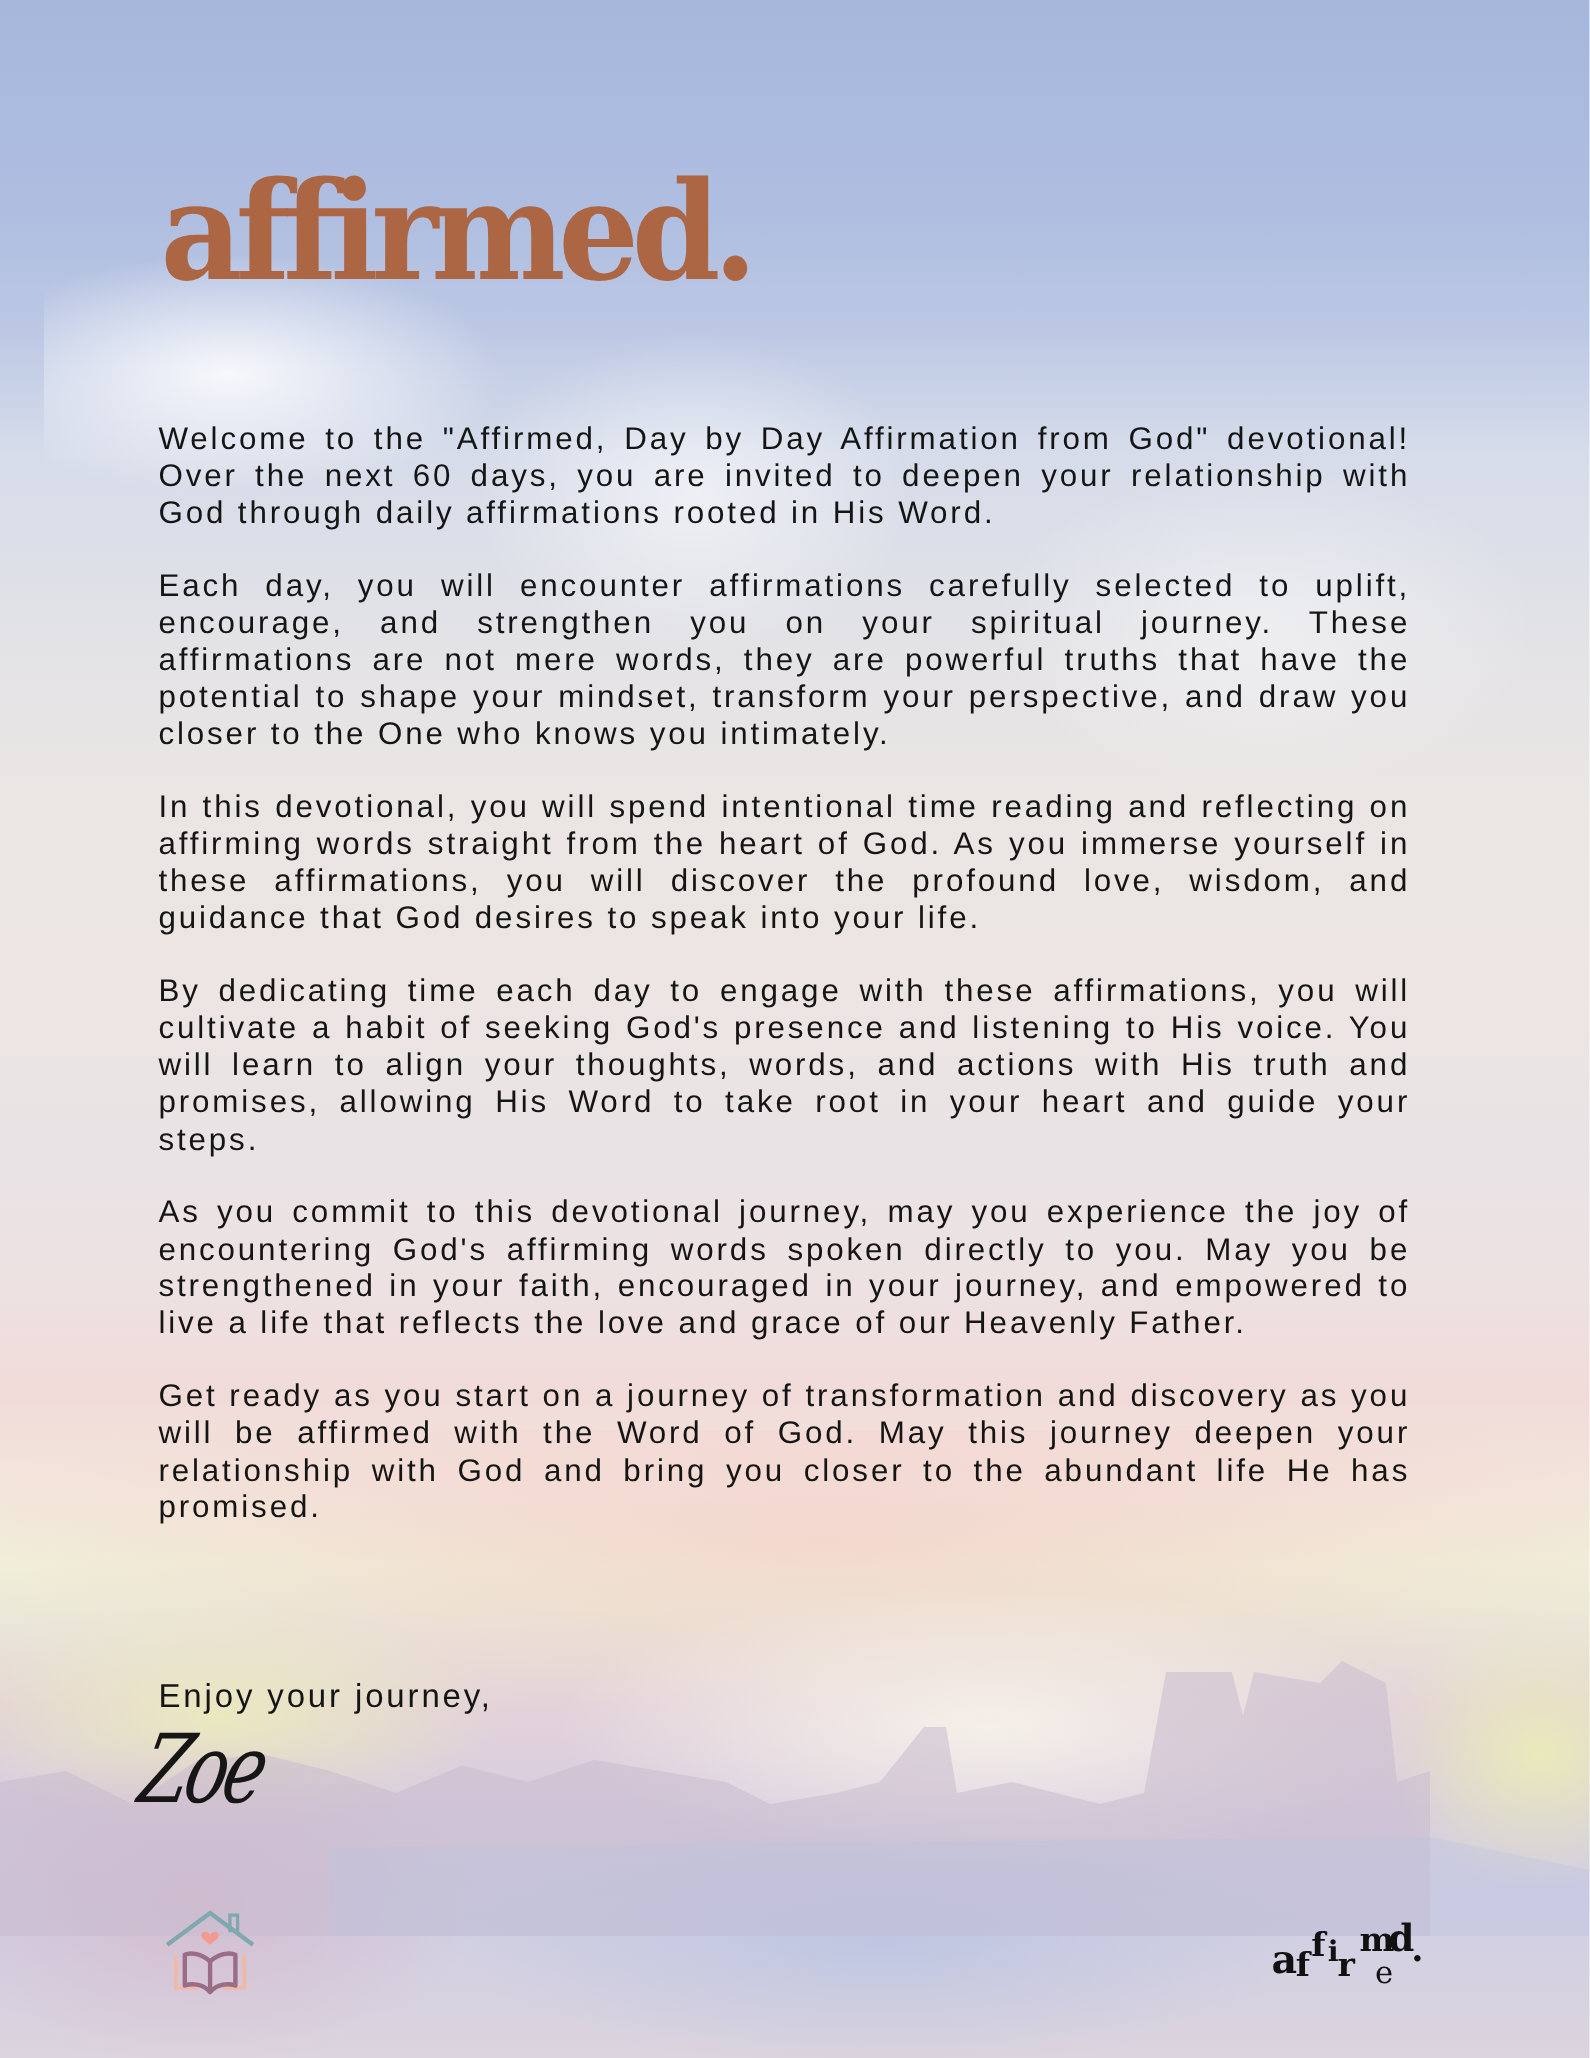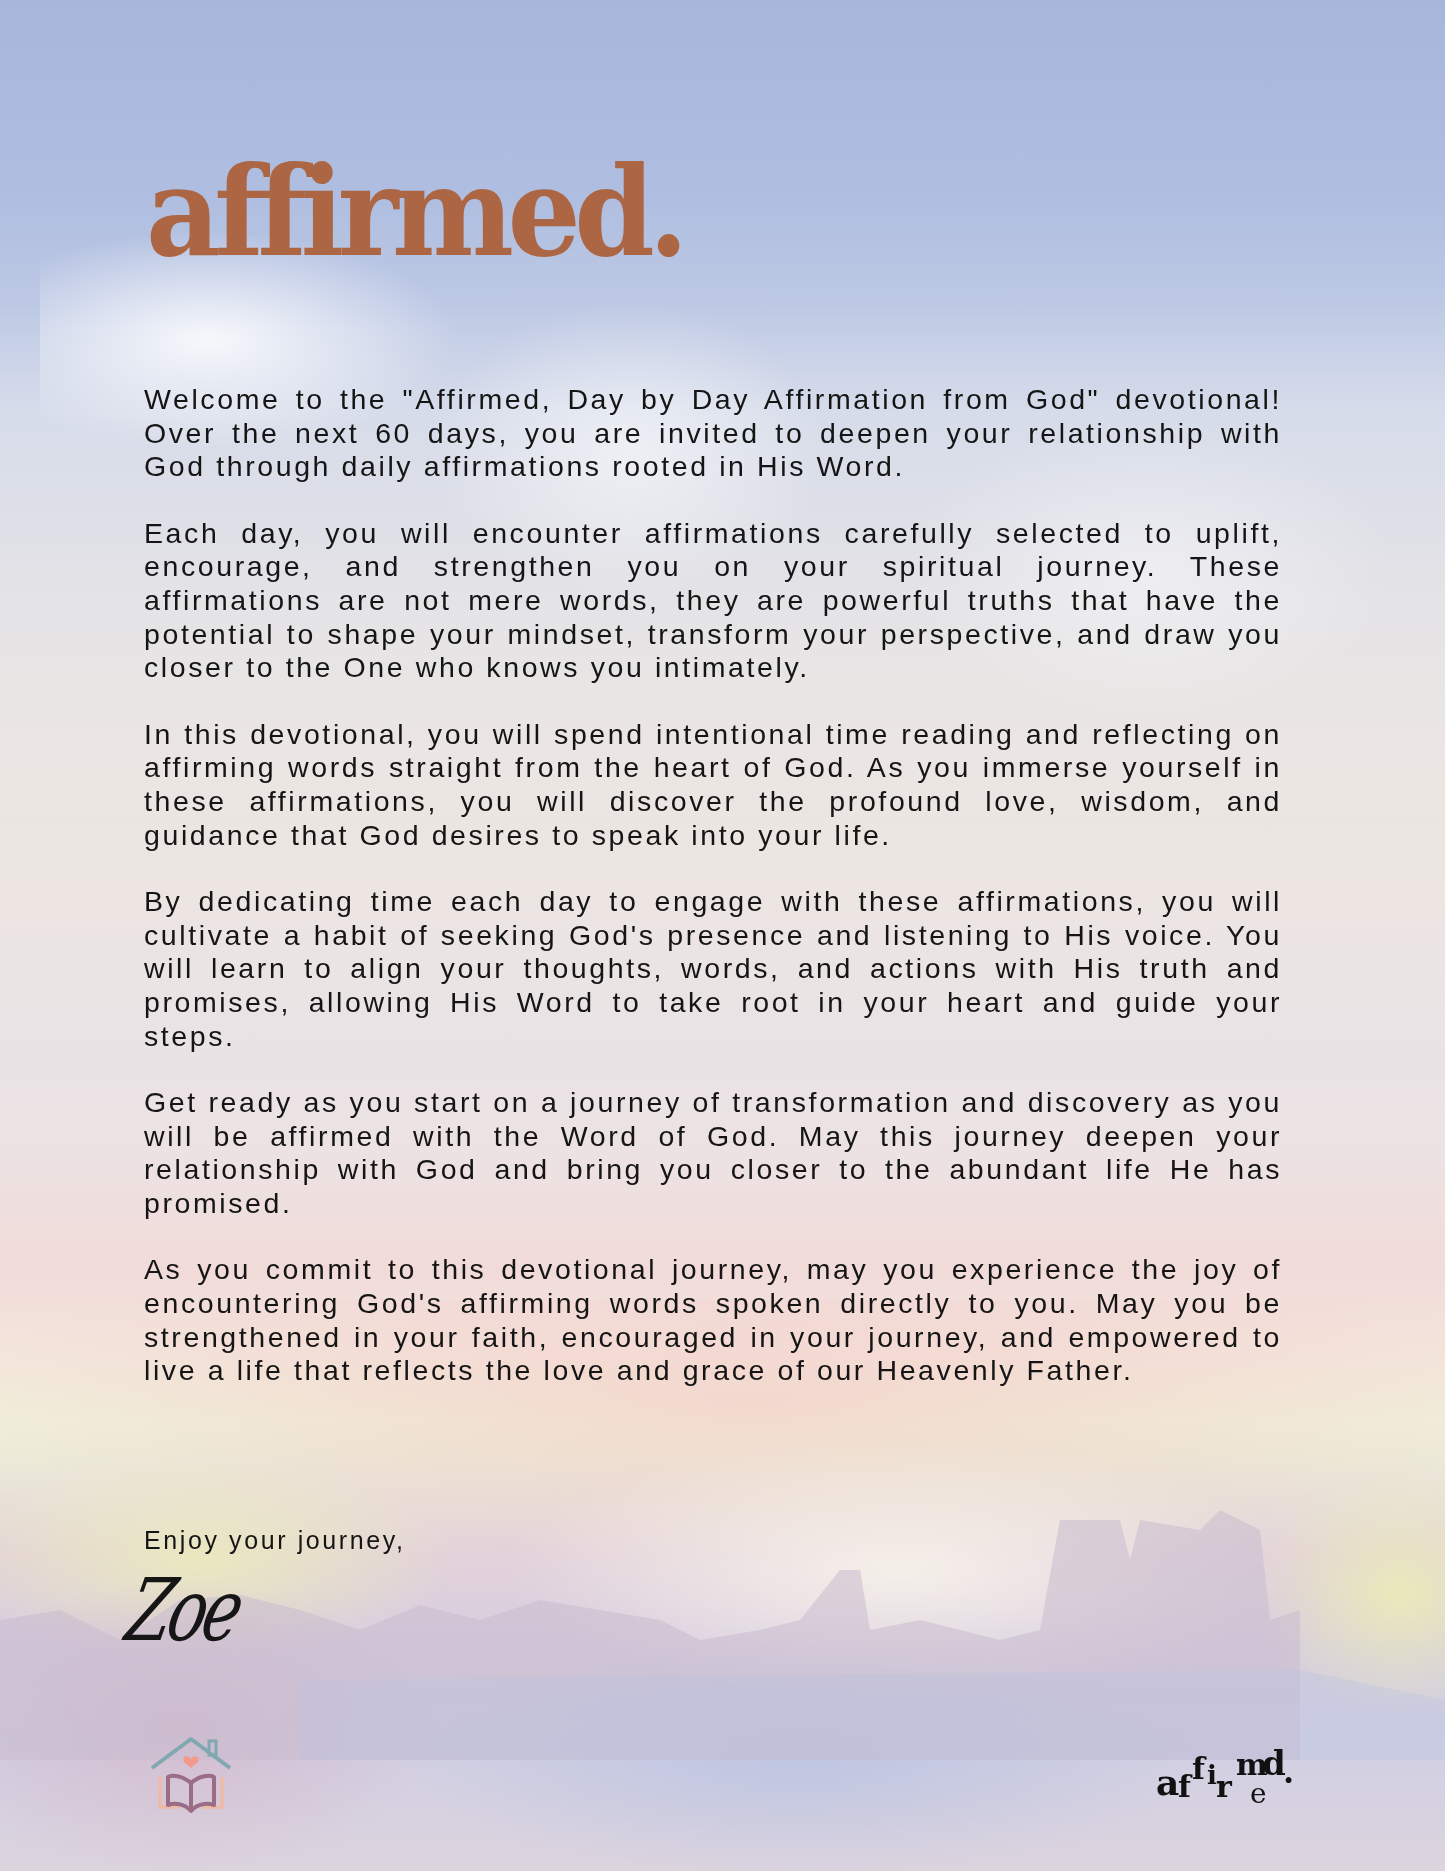--- a/index.html
+++ b/index.html
@@ -81,21 +81,21 @@
     color: #151515;
     text-align: justify;
     text-align-last: left;
   }
 
   .closing {
     position: absolute;
     left: 144px;
     top: 1526px;
     font-family: "Liberation Sans", sans-serif;
-    font-size: 25px;
+    font-size: 30px;
     letter-spacing: 2.6px;
     color: #151515;
     margin: 0;
   }
   .signature {
     position: absolute;
     left: 140px;
     top: 1560px;
     font-family: "DejaVu Serif", serif;
     font-style: italic;
@@ -142,22 +142,22 @@
   </g>
 </svg>
 
 <h1 class="title">affirmed.</h1>
 
 <div class="content">
   <p class="para">Welcome to the "Affirmed, Day by Day Affirmation from God" devotional! Over the next 60 days, you are invited to deepen your relationship with God through daily affirmations rooted in His Word.</p>
   <p class="para">Each day, you will encounter affirmations carefully selected to uplift, encourage, and strengthen you on your spiritual journey. These affirmations are not mere words, they are powerful truths that have the potential to shape your mindset, transform your perspective, and draw you closer to the One who knows you intimately.</p>
   <p class="para">In this devotional, you will spend intentional time reading and reflecting on affirming words straight from the heart of God. As you immerse yourself in these affirmations, you will discover the profound love, wisdom, and guidance that God desires to speak into your life.</p>
   <p class="para">By dedicating time each day to engage with these affirmations, you will cultivate a habit of seeking God's presence and listening to His voice. You will learn to align your thoughts, words, and actions with His truth and promises, allowing His Word to take root in your heart and guide your steps.</p>
+  <p class="para">As you commit to this devotional journey, may you experience the joy of encountering God's affirming words spoken directly to you. May you be strengthened in your faith, encouraged in your journey, and empowered to live a life that reflects the love and grace of our Heavenly Father.</p>
   <p class="para">Get ready as you start on a journey of transformation and discovery as you will be affirmed with the Word of God. May this journey deepen your relationship with God and bring you closer to the abundant life He has promised.</p>
-  <p class="para">As you commit to this devotional journey, may you experience the joy of encountering God's affirming words spoken directly to you. May you be strengthened in your faith, encouraged in your journey, and empowered to live a life that reflects the love and grace of our Heavenly Father.</p>
 </div>
 
 <p class="closing">Enjoy your journey,</p>
 <div class="signature">Zoe</div>
 
 <svg class="house-logo" viewBox="0 0 86 86">
   <path d="M4,33 L43,4 L82,33" fill="none" stroke="#7fa8b0" stroke-width="4" stroke-linejoin="round"></path>
   <rect x="61" y="6" width="7" height="14" fill="none" stroke="#7fa8b0" stroke-width="3"></rect>
   <path d="M43,24 c-3,-5 -10,-3 -7,3 l7,6 l7,-6 c3,-6 -4,-8 -7,-3 z" fill="#f39a8c"></path>
   <path d="M12,42 L12,72 L32,72" fill="none" stroke="#eebaa8" stroke-width="3.5"></path>

